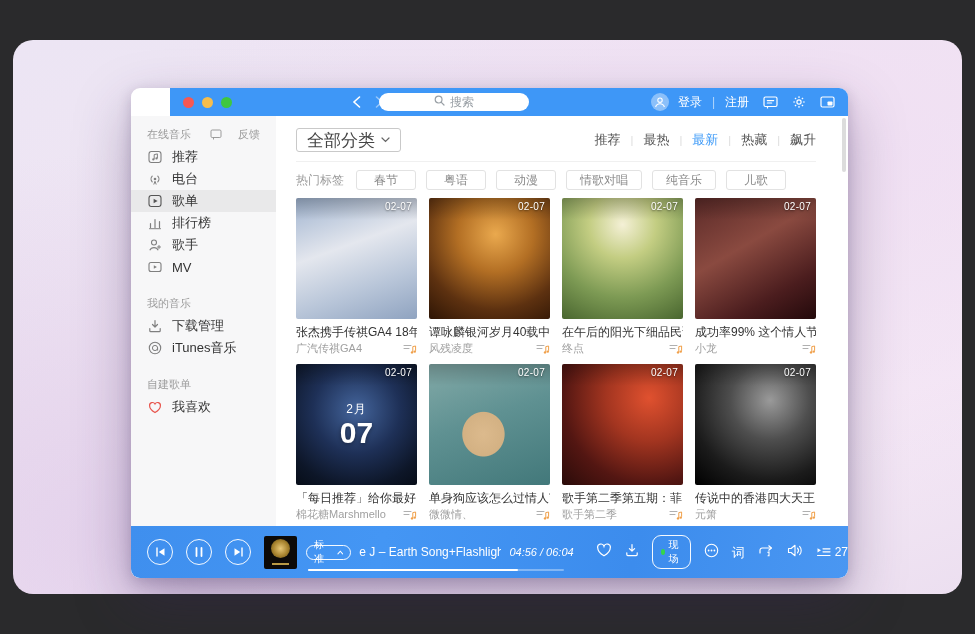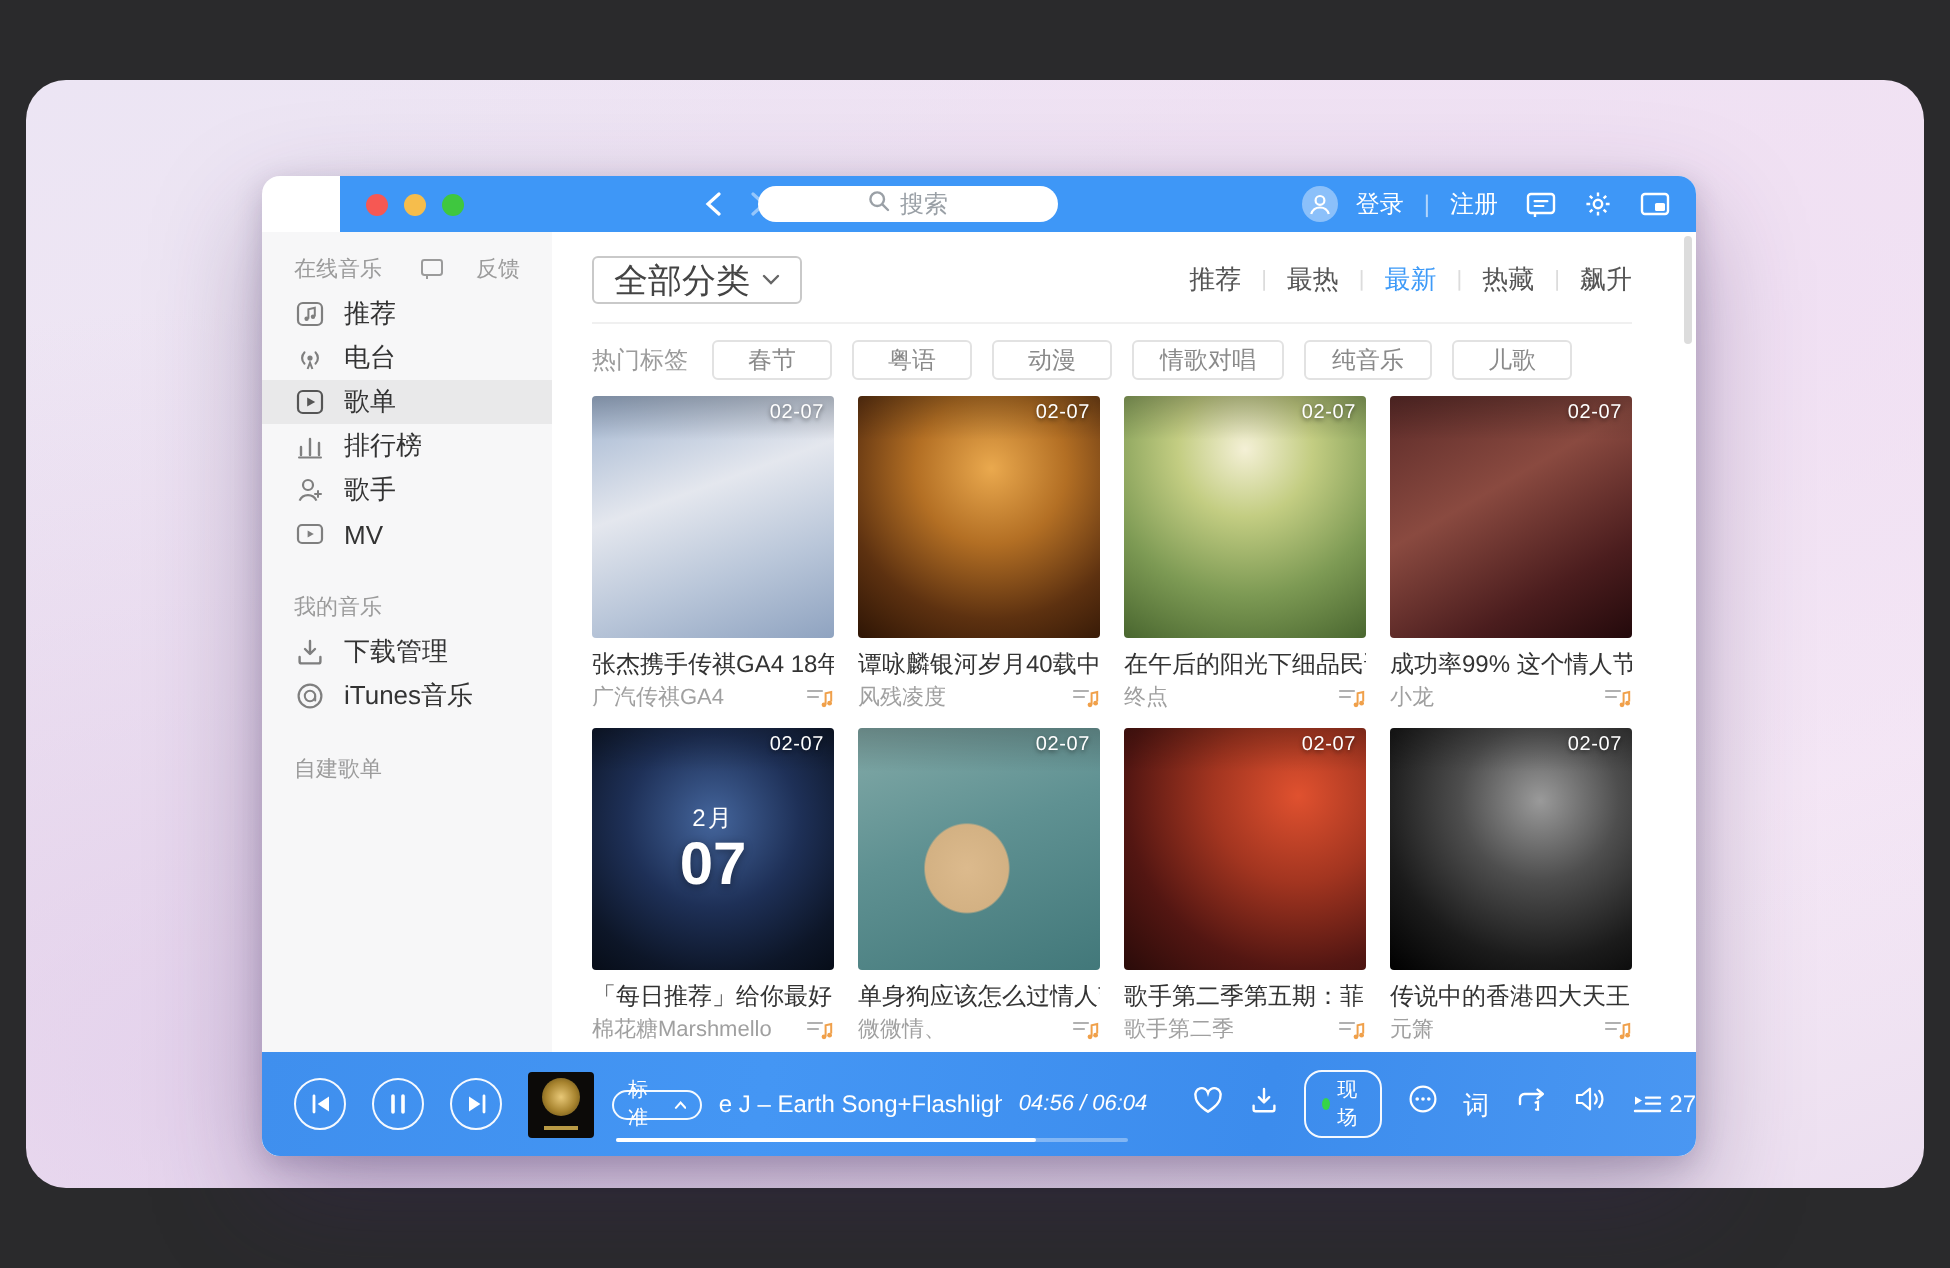--- a/index.html
+++ b/index.html
@@ -297,20 +297,26 @@
         <svg width="14" height="14" viewBox="0 0 14 14">
             <circle cx="7" cy="7" r="5.7" fill="none" stroke="#7f7f7f" stroke-width="1.1"></circle>
             <circle cx="7" cy="7" r="2.6" fill="none" stroke="#7f7f7f" stroke-width="1"></circle>
             <path d="M9.6 7v2.2" stroke="#7f7f7f" stroke-width="1" stroke-linecap="round"></path>
           </svg>
         <span>iTunes音乐</span>
       </div>
 
       <div class="side-header" style="margin-top:18px">
         <span>自建歌单</span>
+      </div>
+      <div class="side-item">
+        <svg width="14" height="13" viewBox="0 0 14 13">
+            <path d="M7 11.6S1.6 8.4 1.6 4.7A2.9 2.9 0 0 1 7 3a2.9 2.9 0 0 1 5.4 1.7C12.4 8.4 7 11.6 7 11.6z" fill="none" stroke="#e8564e" stroke-width="1.2"></path>
+          </svg>
+        <span>我喜欢</span>
       </div>
     </div>
 
     <div class="content">
       <div class="scroll-thumb"></div>
 
       <div class="cat-row">
         <button class="cat-btn">
           <span>全部分类</span>
           <svg width="9" height="6" viewBox="0 0 9 6">

